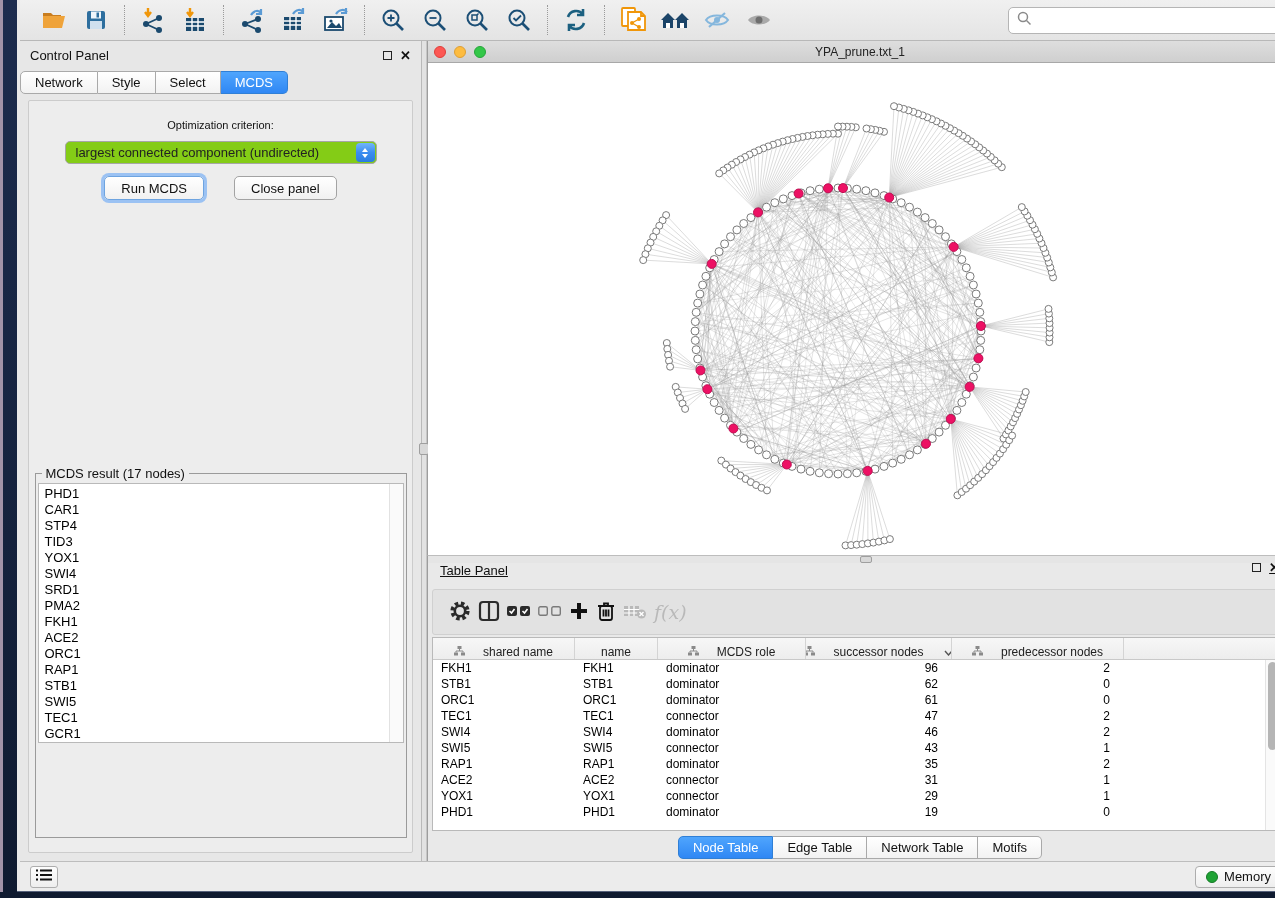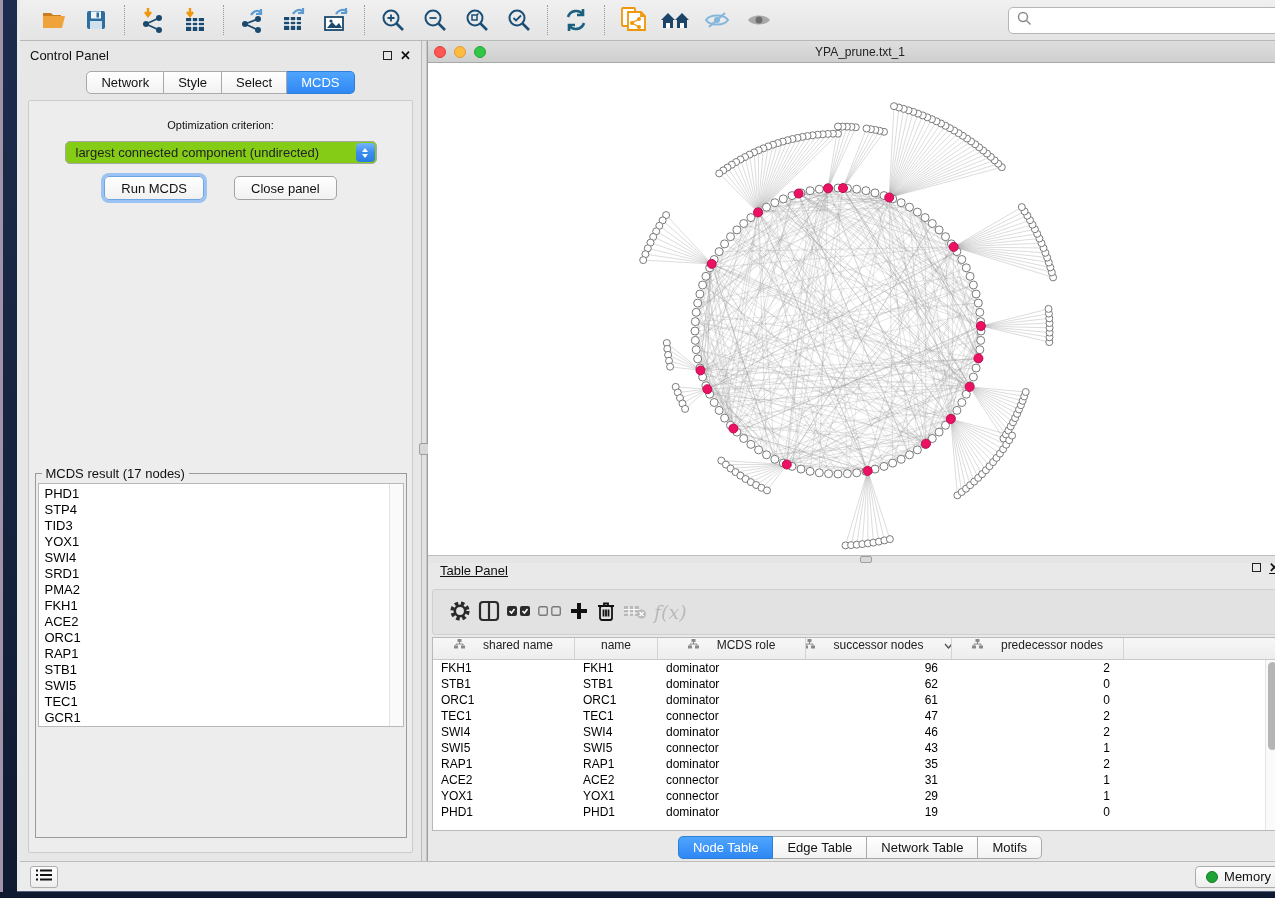--- a/index.html
+++ b/index.html
@@ -25,21 +25,21 @@
 
   
   .main { flex:1; display:flex; min-height:0; margin-left:3px; }
 
   
   .control-panel { width:401px; flex:0 0 401px; background:#e7e7e7; display:flex; flex-direction:column; position:relative; }
   .cp-header { height:28px; display:flex; align-items:center; padding:0 10px; font-size:13px; color:#111; }
   .win-btns { margin-left:auto; display:flex; gap:8px; align-items:center; }
   .float-box { width:9px; height:9px; border:1.5px solid #222; background:transparent; }
   .close-x { font-weight:bold; font-size:13px; color:#111; line-height:9px; }
-  .seg-tabs { display:flex; justify-content:center; margin:2px 0 0 0; }
+  .seg-tabs { display:flex; margin:2px 0 0 0; }
   .seg-tab { padding:3px 14px; font-size:13px; background:linear-gradient(180deg,#ffffff,#f2f2f2);
     border:1px solid #a9a9a9; border-left-width:0; color:#111; }
   .seg-tab:first-child { border-left-width:1px; border-radius:5px 0 0 5px; }
   .seg-tab:last-child { border-radius:0 5px 5px 0; }
   .seg-tab.active { background:linear-gradient(180deg,#4fa5fd,#2f87f4); color:#fff; border-color:#2f7fd6; }
   .cp-body { flex:1; margin:6px 8px 8px 8px; background:#ededed; border:1px solid #cccccc; border-radius:2px;
     display:flex; flex-direction:column; align-items:center; min-height:0; }
   .opt-label { margin-top:18px; font-size:11px; color:#111; }
   .dropdown { margin-top:10px; width:312px; height:23px; background:#84cc16; border:1px solid #a6a6a6; border-radius:5px;
     display:flex; align-items:center; position:relative; }
@@ -87,21 +87,21 @@
   
   .table-panel { flex:1; background:#e9e9e9; display:flex; flex-direction:column; border-left:1px solid #9d9d9d; min-height:0; }
   .tp-header { height:26px; flex:0 0 26px; display:flex; align-items:flex-start; padding:0 12px; font-size:13px; color:#111;text-decoration:underline; }
   .tp-toolbar { height:46px; flex:0 0 46px; margin:0 4px; background:#e2e2e2; border:1px solid #d0d0d0; border-radius:3px;
     display:flex; align-items:center; gap:7px; padding:0 16px; }
   .tp-icon { display:flex; align-items:center; justify-content:center; }
   .fx-label { font-family:"DejaVu Serif", serif; font-style:italic; font-size:19px; color:#b9b9b9; }
   .table-wrap { flex:1; margin:2px 12px 0 4px; background:#fff; border:1px solid #b9b9b9; position:relative; overflow:hidden; }
   .tgrid-head { display:grid; grid-template-columns:142px 83px 148px 146px 172px 1fr;
     background:linear-gradient(180deg,#f7f7f7,#ededed); border-bottom:1px solid #c9c9c9; height:22px; }
-  .th { display:flex; align-items:flex-start; justify-content:center; gap:18px; font-size:12px; color:#222;
+  .th { display:flex; align-items:flex-end; justify-content:center; gap:18px; font-size:12px; color:#222;
     border-right:1px solid #d4d4d4; overflow:hidden; white-space:nowrap; }
   .th .sort { margin-left:2px; }
   .tgrid-row { display:grid; grid-template-columns:142px 83px 148px 146px 172px 1fr; height:16px; }
   .td { font-size:12px; color:#000; padding:0 8px; line-height:16px; white-space:nowrap; overflow:hidden; }
   .td.num { text-align:right; padding-right:14px; }
   .tbl-scroll-track { position:absolute; right:0; top:22px; bottom:0; width:14px; background:#fafafa; border-left:1px solid #e4e4e4; }
   .tbl-thumb { position:absolute; left:2px; top:2px; width:9px; height:88px; background:#b5b5b5; border-radius:5px; }
   .tp-tabs { height:30px; flex:0 0 30px; display:flex; align-items:center; justify-content:center; }
 
   
@@ -330,20 +330,21 @@
           </div>
           <div class="cp-buttons">
             <button class="mac-btn focused">Run MCDS</button>
             <button class="mac-btn">Close panel</button>
           </div>
           <fieldset class="mcds-fieldset">
             <legend>MCDS result (17 nodes)</legend>
             <div class="mcds-list">
               <div class="mcds-items" id="mcds-items">
                   <div>PHD1</div>
+                  <div>CAR1</div>
                   <div>STP4</div>
                   <div>TID3</div>
                   <div>YOX1</div>
                   <div>SWI4</div>
                   <div>SRD1</div>
                   <div>PMA2</div>
                   <div>FKH1</div>
                   <div>ACE2</div>
                   <div>ORC1</div>
                   <div>RAP1</div>

